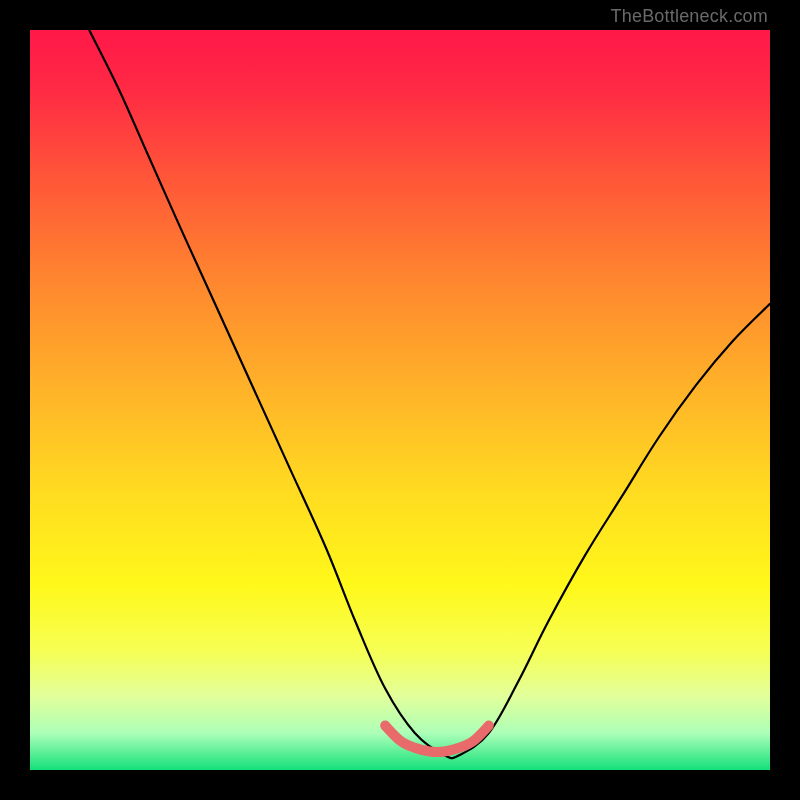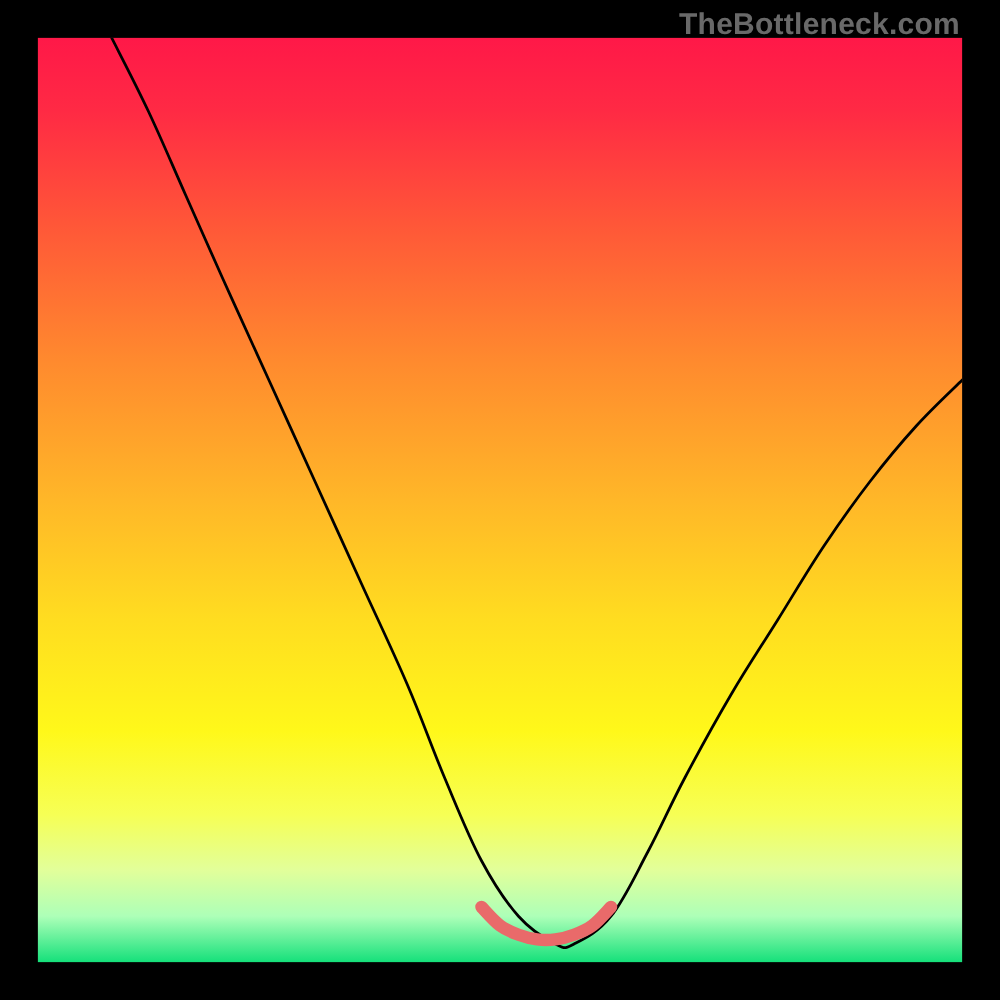--- a/index.html
+++ b/index.html
@@ -37,22 +37,22 @@
     left: 0;
     top: 0;
     width: 100%;
     height: 100%;
   }
   .watermark {
     position: absolute;
     right: 32px;
     top: 6px;
     color: #696969;
-    font-size: 24px;
-    font-weight: 700;
+    font-size: 18px;
+    font-weight: 400;
     letter-spacing: 0.2px;
   }
 </style>
 </head>
 <body>
 
 <div class="frame">
 
   <div class="watermark">TheBottleneck.com</div>
 

